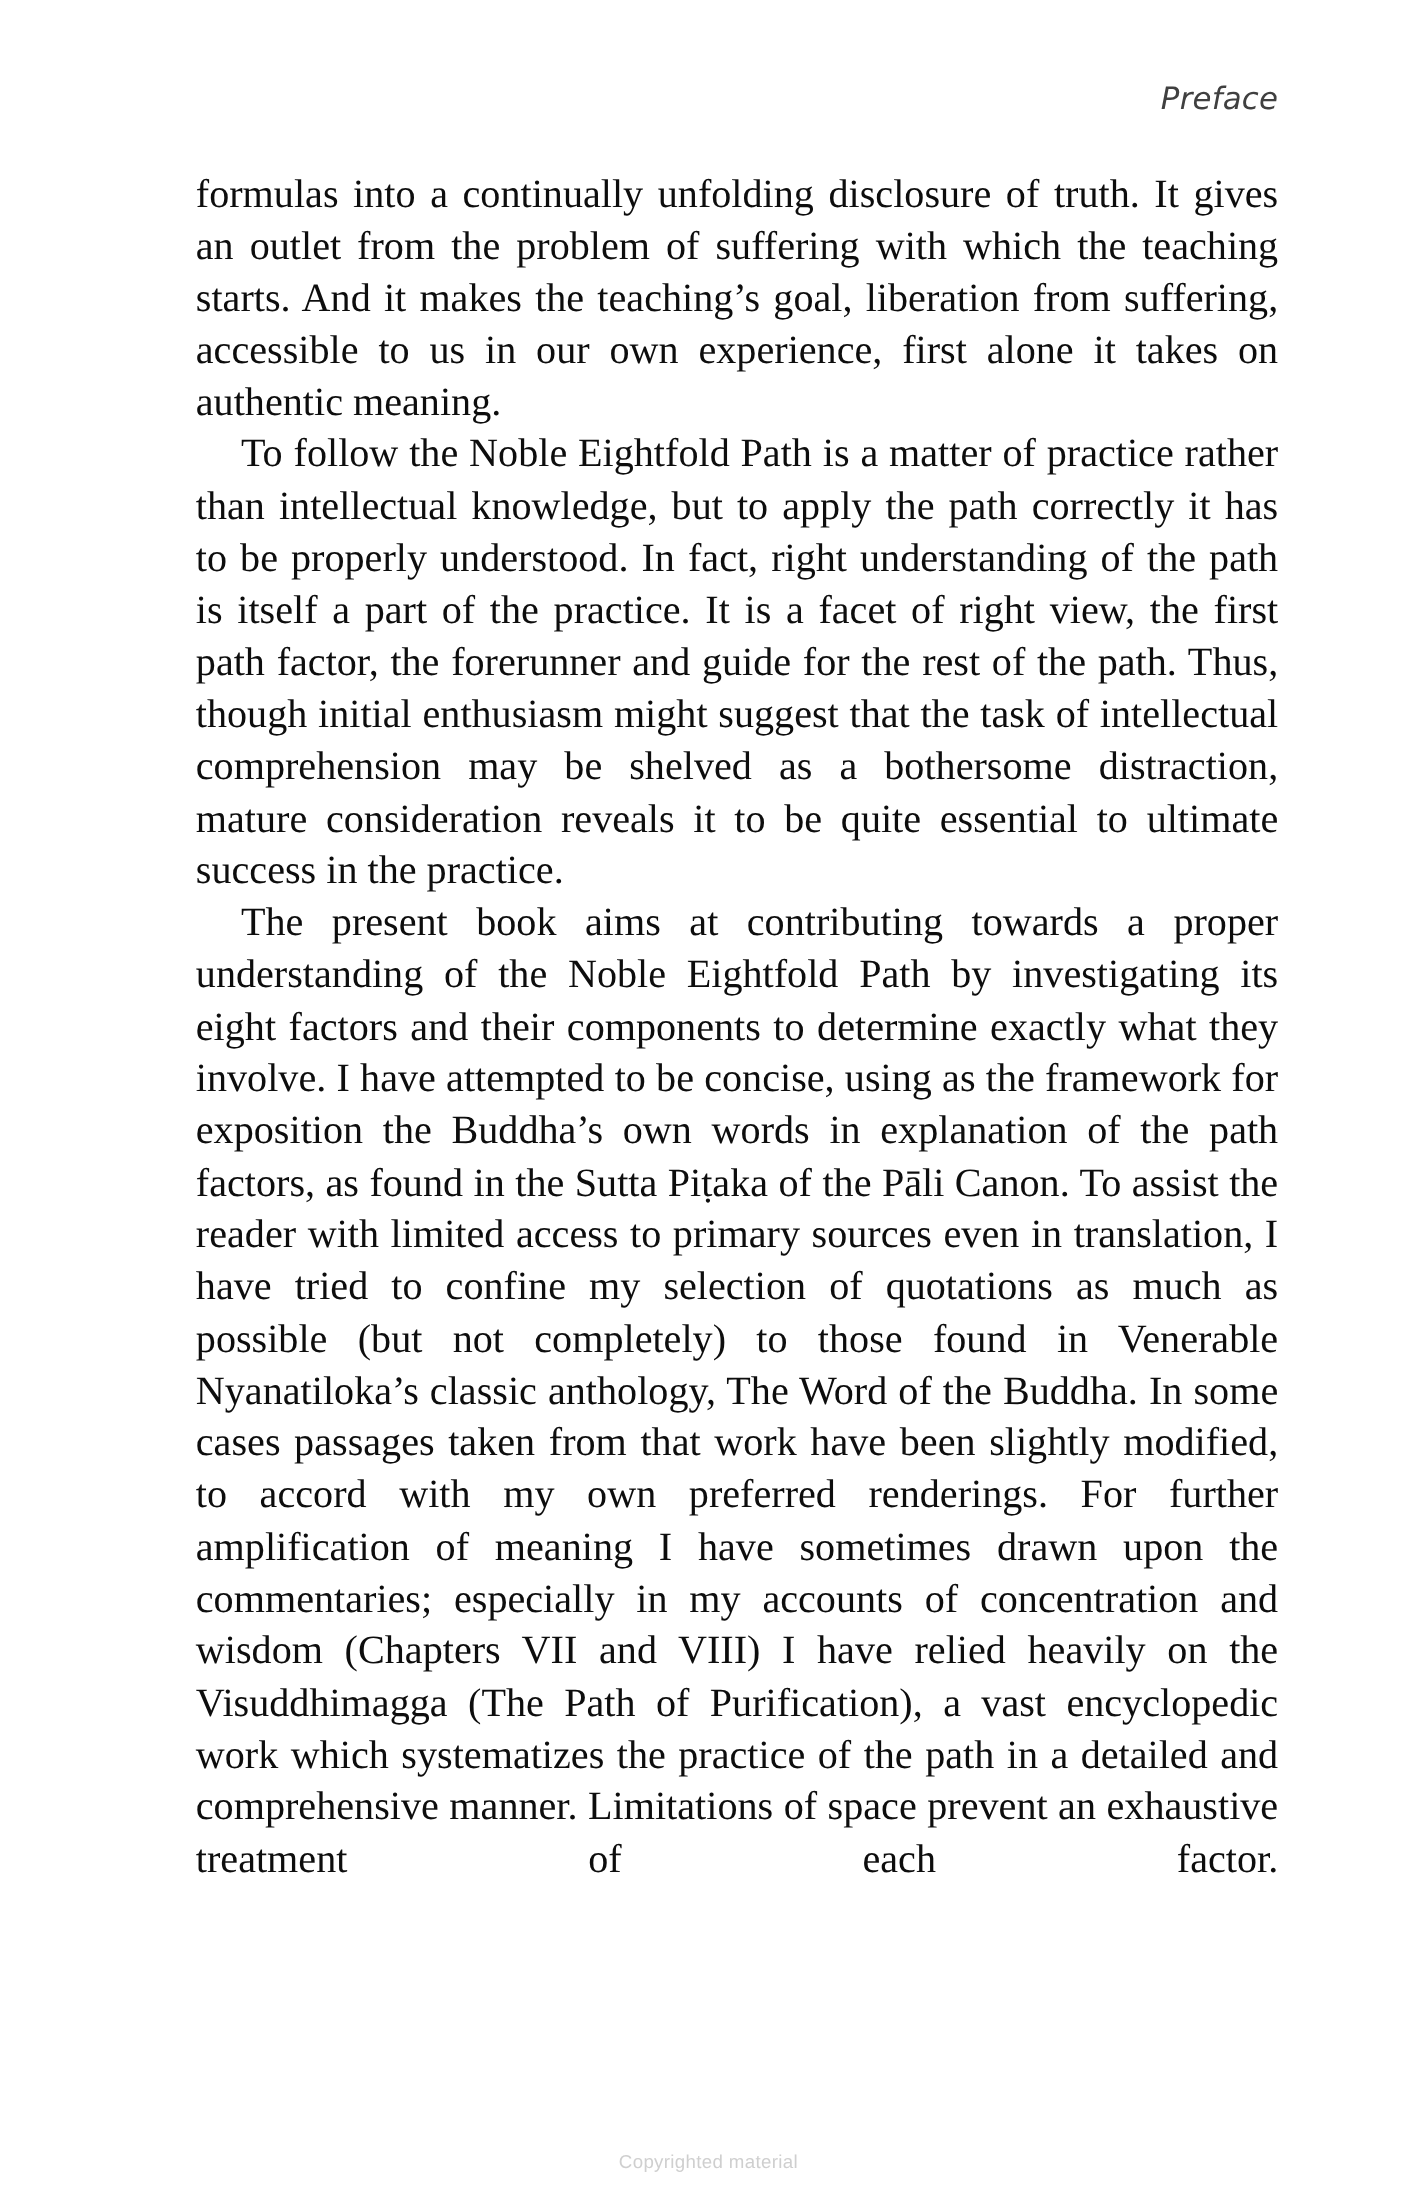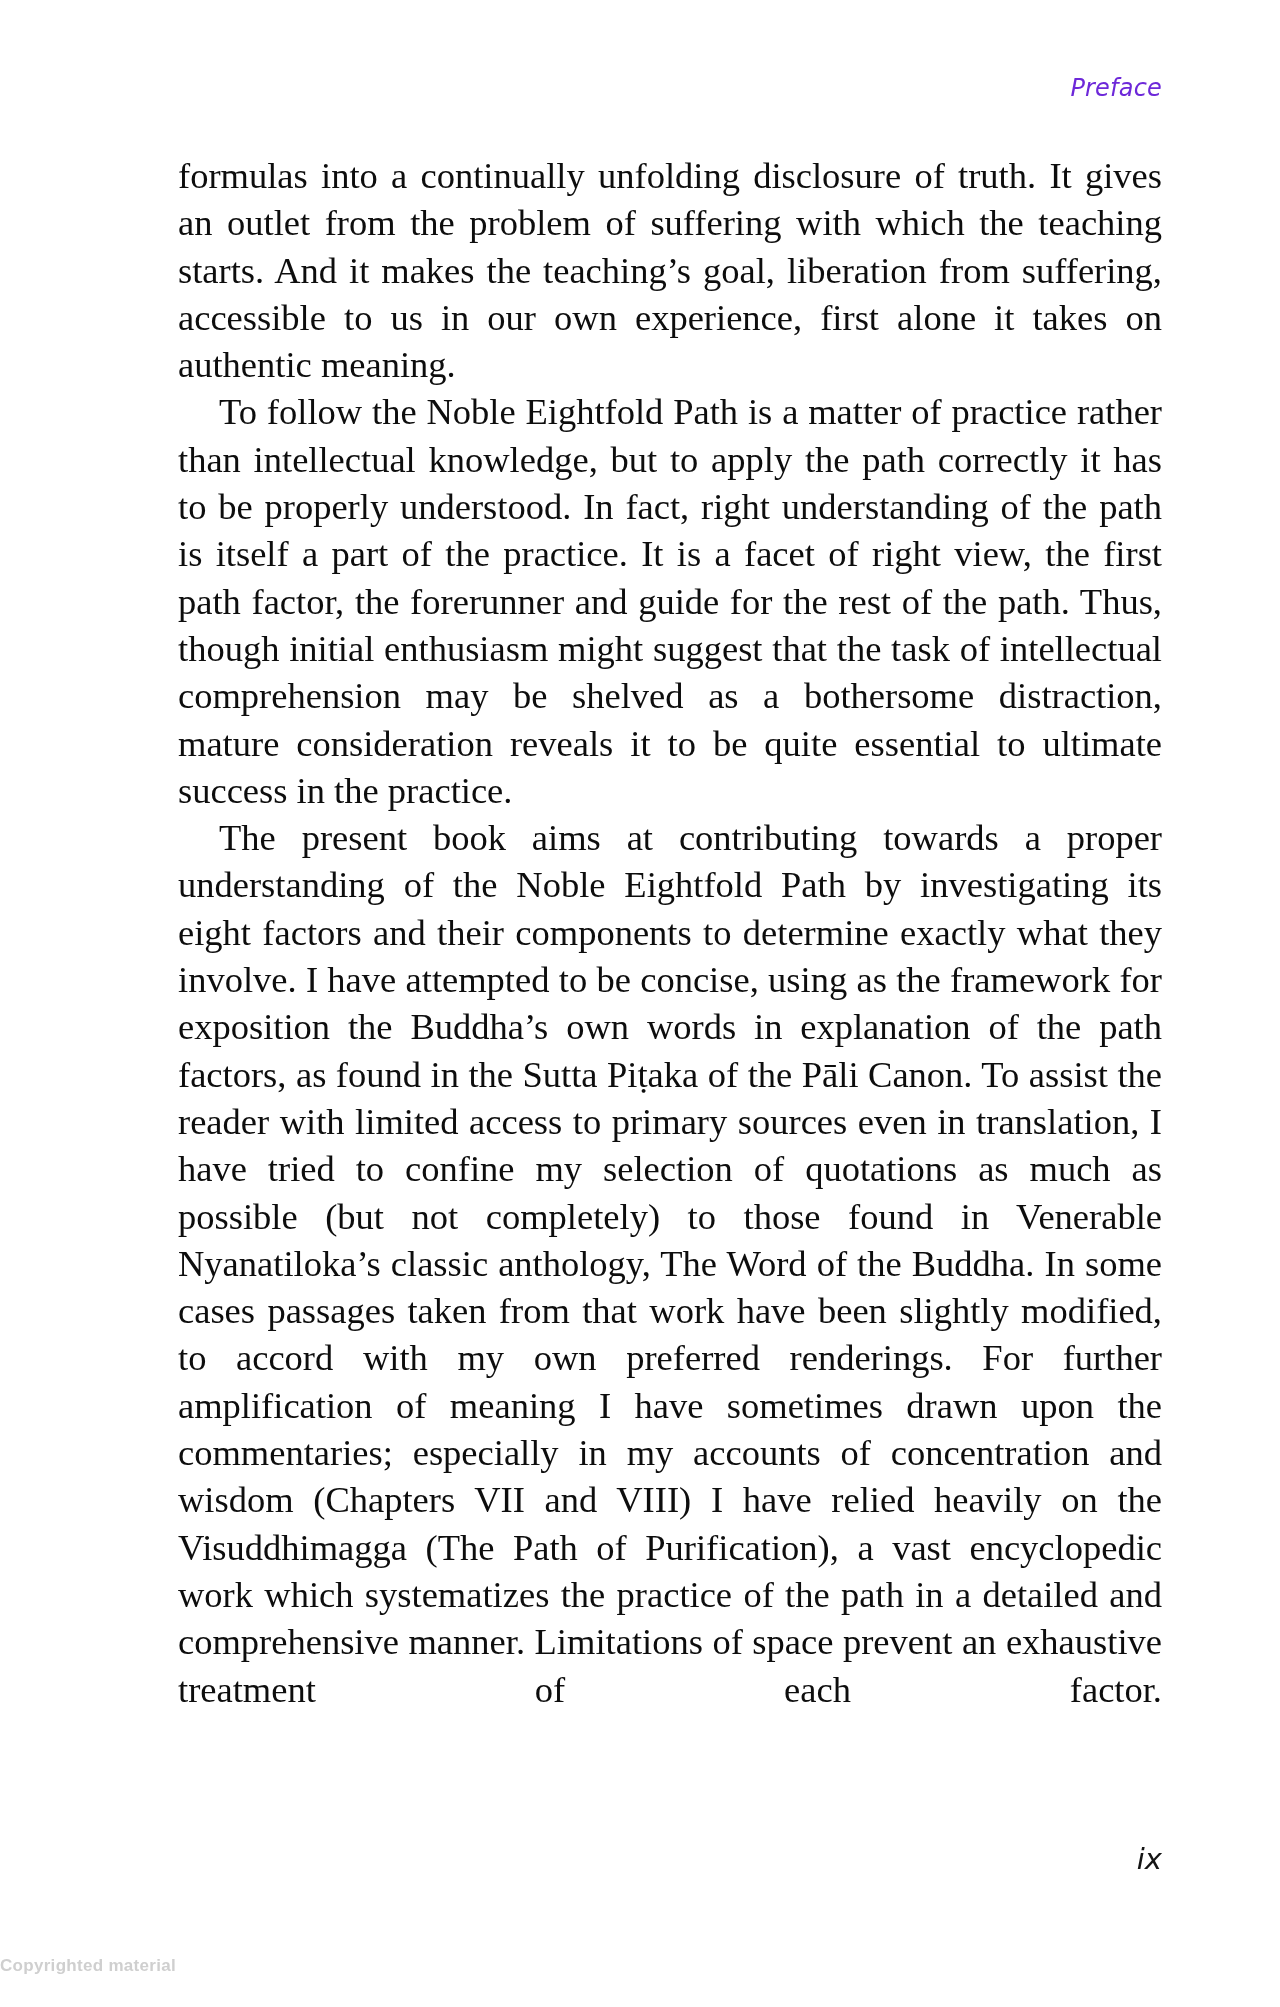--- a/index.html
+++ b/index.html
@@ -17,23 +17,23 @@
   }
   .running-head {
     position: absolute;
     top: 76px;
     left: 0;
     width: 1162px;
     text-align: right;
     font-family: "DejaVu Sans", sans-serif;
     font-style: italic;
     font-weight: 400;
-    font-size: 24px;
+    font-size: 28px;
     letter-spacing: 0.2px;
-    color: #6d28d9;
+    color: #404040;
     line-height: 1;
   }
   .text-block {
     position: absolute;
     top: 152px;
     left: 178px;
     width: 984px;
   }
   .body-par {
     margin: 0;
@@ -62,41 +62,39 @@
     text-align: right;
     font-family: "DejaVu Sans", sans-serif;
     font-style: italic;
     font-size: 29px;
     color: #141414;
     line-height: 1;
   }
   .copyright-watermark {
     position: absolute;
     top: 1957px;
-    left: 0;
+    left: 15px;
     width: 1258px;
-    text-align: left;
+    text-align: center;
     font-family: "Liberation Sans", "DejaVu Sans", sans-serif;
     font-size: 17px;
     letter-spacing: 0.3px;
     color: #cfcfcf;
     line-height: 1;
-    font-weight: bold;
   }
 </style>
 </head>
 <body>
 
 <div class="page">
 
   <div class="running-head">Preface</div>
 
   <div class="text-block">
     <p class="body-par">formulas into a continually unfolding disclosure of truth. It gives an outlet from the problem of suffering with which the teaching starts. And it makes the teaching’s goal, liberation from suffering, accessible to us in our own experience, first alone it takes on authentic meaning.</p>
     <p class="body-par indent">To follow the Noble Eightfold Path is a matter of practice rather than intellectual knowledge, but to apply the path correctly it has to be properly understood. In fact, right understanding of the path is itself a part of the practice. It is a facet of right view, the first path factor, the forerunner and guide for the rest of the path. Thus, though initial enthusiasm might suggest that the task of intellectual comprehension may be shelved as a bothersome distraction, mature consideration reveals it to be quite essential to ultimate success in the practice.</p>
     <p class="body-par indent last-flush">The present book aims at contributing towards a proper understanding of the Noble Eightfold Path by investigating its eight factors and their components to determine exactly what they involve. I have attempted to be concise, using as the framework for exposition the Buddha’s own words in explanation of the path factors, as found in the Sutta Piṭaka of the Pāli Canon. To assist the reader with limited access to primary sources even in translation, I have tried to confine my selection of quotations as much as possible (but not completely) to those found in Venerable Nyanatiloka’s classic anthology, The Word of the Buddha. In some cases passages taken from that work have been slightly modified, to accord with my own preferred renderings. For further amplification of meaning I have sometimes drawn upon the commentaries; especially in my accounts of concentration and wisdom (Chapters VII and VIII) I have relied heavily on the Visuddhimagga (The Path of Purification), a vast encyclopedic work which systematizes the practice of the path in a detailed and comprehensive manner. Limitations of space prevent an exhaustive treatment of each factor.</p>
   </div>
 
-  <div class="folio">ix</div>
 
   <div class="copyright-watermark">Copyrighted material</div>
 
 </div>
 
 </body></html>

